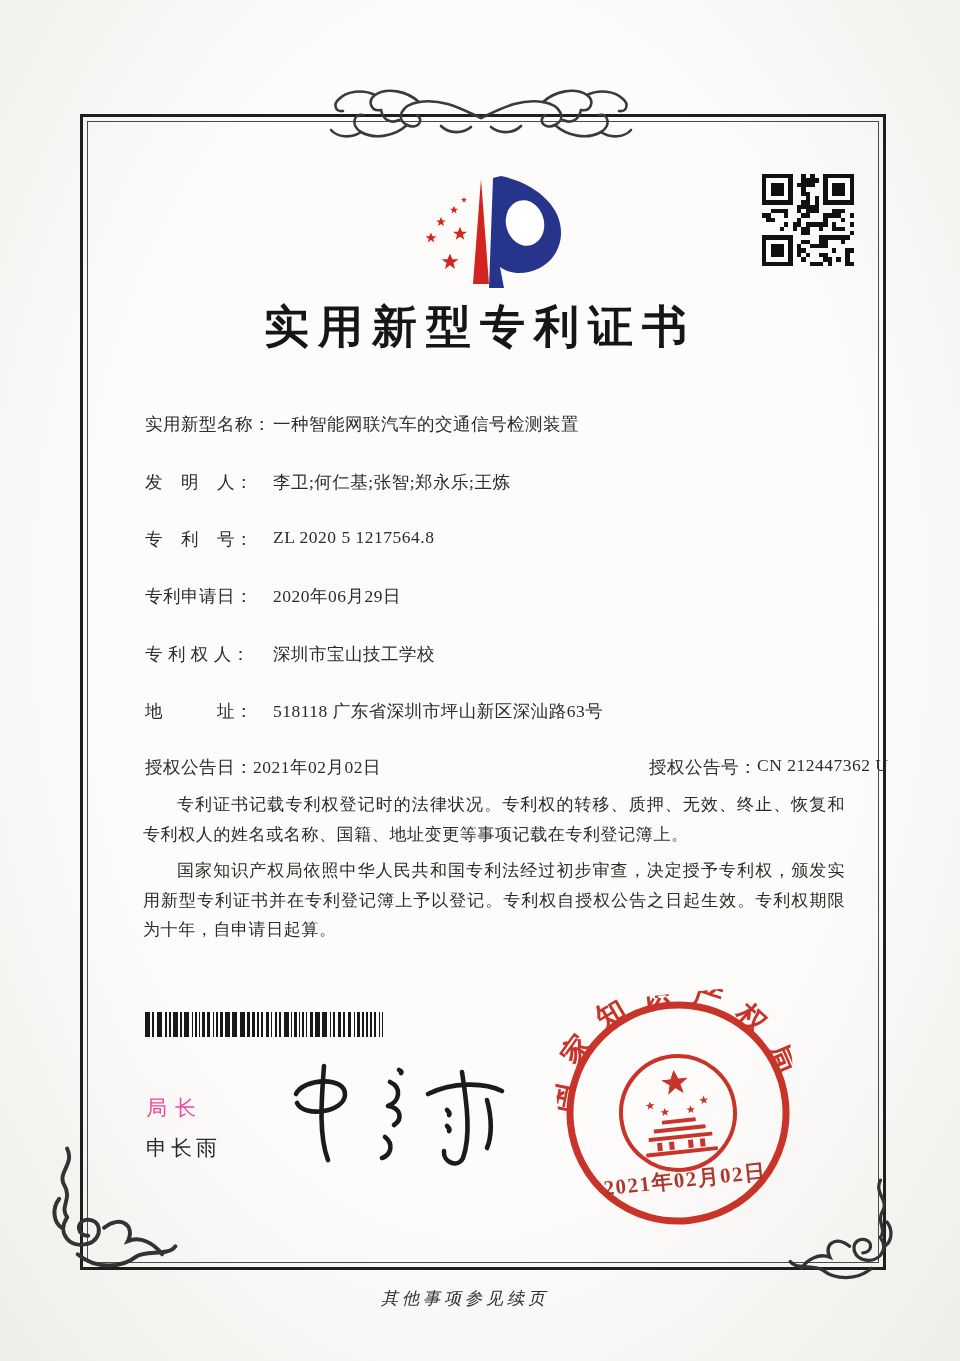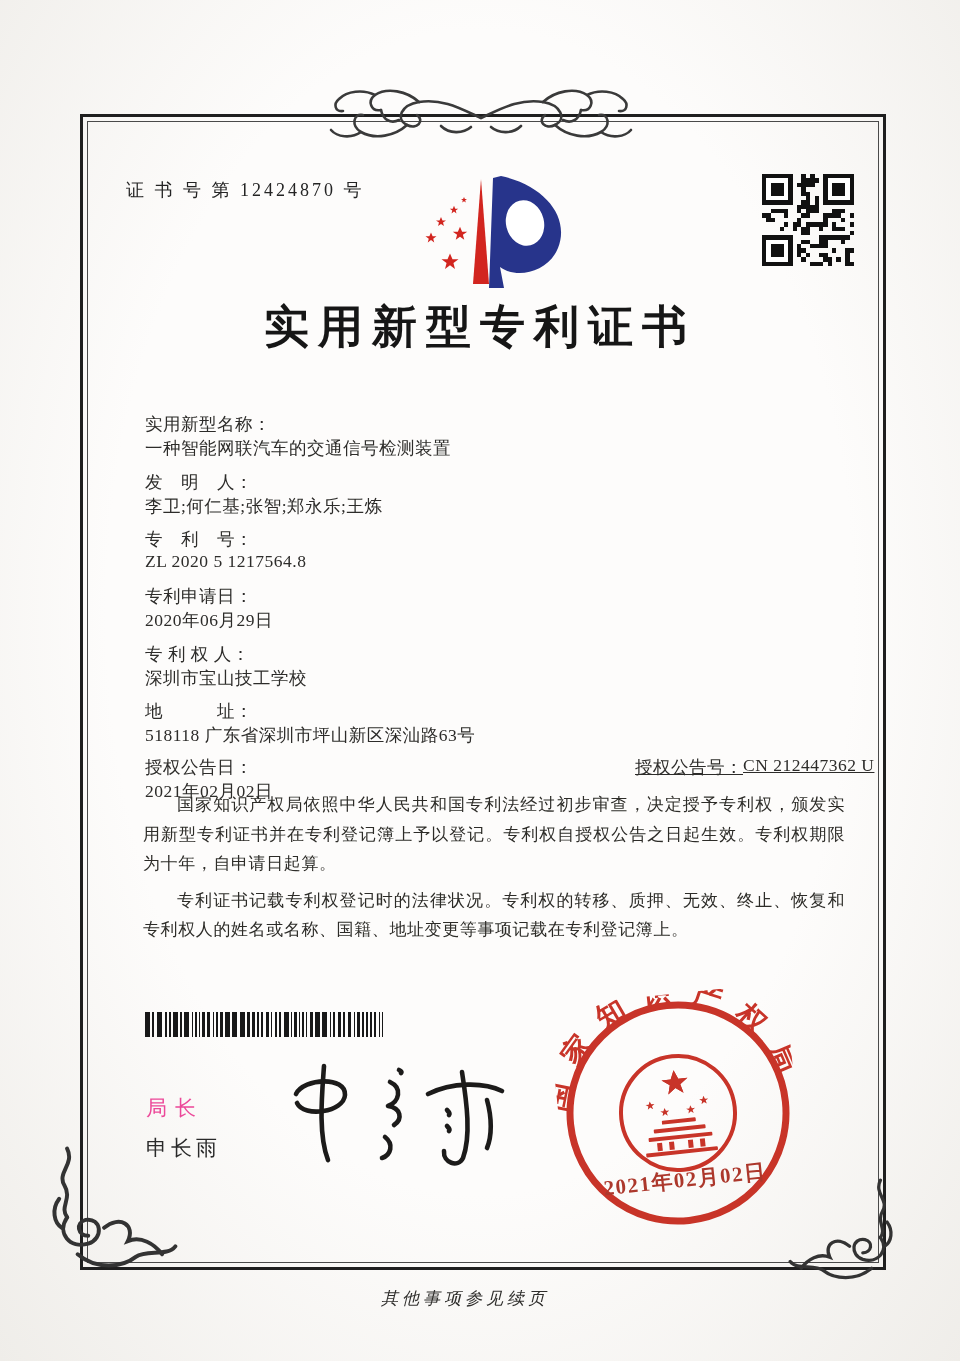--- a/index.html
+++ b/index.html
@@ -16,24 +16,24 @@
   .frame-inner{position:absolute;inset:4px;border:1px solid #4a4a4a;}
   .ornament{position:absolute;pointer-events:none;}
   
   .cert-no{position:absolute;left:126px;top:178px;font-size:18px;letter-spacing:3px;color:#242424;}
   .logo{position:absolute;left:398px;top:166px;width:175px;height:132px;}
   .qr{position:absolute;left:762px;top:174px;width:92px;height:92px;}
   .title{position:absolute;left:0;right:0;top:297px;text-align:center;
          font-size:45px;font-weight:700;letter-spacing:9px;color:#161616;}
   
   .field{position:absolute;left:145px;width:700px;font-size:17.5px;letter-spacing:.5px;
-         display:flex;white-space:nowrap;color:#2d2c2a;flex-direction:column;}
+         display:flex;white-space:nowrap;color:#2d2c2a;}
   .field .lbl{display:inline-block;min-width:128px;}
   .field .val{display:inline-block;}
-  .grant-no{position:absolute;left:490px;top:0;display:flex;text-decoration:underline;}
+  .grant-no{position:absolute;left:504px;top:0;display:flex;}
   
   .paras{position:absolute;left:143px;top:790px;width:702px;}
   .paras p{margin:0 0 7px 0;font-size:17px;line-height:29.5px;text-indent:2em;
            letter-spacing:.6px;text-align:justify;color:#2d2c28;}
   
   .barcode{position:absolute;left:145px;top:1012px;width:245px;height:25px;font-size:0;}
   .barcode span{display:inline-block;height:100%;background:#181818;vertical-align:top;}
   
   .signoff-title{position:absolute;left:146px;top:1094px;font-size:21px;letter-spacing:8px;color:#ec4899;}
   .signoff-name{position:absolute;left:146px;top:1134px;font-size:21px;letter-spacing:4px;color:#2a2a2a;}
@@ -74,21 +74,20 @@
       <path d="M16,54 C8,66 18,78 32,74 C44,70 42,54 30,56 C22,58 24,68 32,68"></path>
       <path d="M24,82 C38,94 58,92 68,84 C76,78 92,84 98,76"></path>
       <path d="M44,62 C56,52 68,60 62,72 C72,68 82,74 88,82"></path>
       <path d="M10,40 C4,48 6,58 12,62"></path>
     </g>
   </svg>
   <svg class="ornament" style="left:788px;top:1178px;" width="110" height="110" viewBox="0 0 100 100" transform="">
     <use href="#cfl" transform="translate(100,0) scale(-1,1)"></use>
   </svg>
 
-  <div class="cert-no">证 书 号 第 12424870 号</div>
 
   <svg class="logo" viewBox="0 0 175 132">
     <defs>
       <path id="star" d="M0,-10 L2.94,-3.09 10,-3.09 4.05,1.18 5.88,8.09 0,3.82 -5.88,8.09 -4.05,1.18 -10,-3.09 -2.94,-3.09 Z"></path>
     </defs>
 
     <polygon points="83,13 91,118 75,118" fill="#d2251f"></polygon>
 
     <path d="M95,12 L103,10 C148,20 172,52 160,82 C150,107 118,113 102,101 L106,122 L91,122 Z" fill="#27348b"></path>
     <ellipse cx="127" cy="57" rx="19" ry="23" fill="#ffffff" transform="rotate(-14 127 57)"></ellipse>
@@ -253,22 +252,22 @@
   <div class="field" style="top:755px">
     <span class="lbl" style="min-width:0">授权公告日：</span>
     <span class="val">2021年02月02日</span>
     <span class="grant-no">
       <span>授权公告号：</span>
       <span>CN 212447362 U</span>
     </span>
   </div>
 
   <div class="paras">
+    <p>专利证书记载专利权登记时的法律状况。专利权的转移、质押、无效、终止、恢复和专利权人的姓名或名称、国籍、地址变更等事项记载在专利登记簿上。</p>
     <p>国家知识产权局依照中华人民共和国专利法经过初步审查，决定授予专利权，颁发实用新型专利证书并在专利登记簿上予以登记。专利权自授权公告之日起生效。专利权期限为十年，自申请日起算。</p>
-    <p>专利证书记载专利权登记时的法律状况。专利权的转移、质押、无效、终止、恢复和专利权人的姓名或名称、国籍、地址变更等事项记载在专利登记簿上。</p>
   </div>
 
   <div class="barcode"><span style="width:5px;margin-right:2px"></span><span style="width:2px;margin-right:3px"></span><span style="width:5px;margin-right:3px"></span><span style="width:2px;margin-right:2px"></span><span style="width:2px;margin-right:2px"></span><span style="width:5px;margin-right:2px"></span><span style="width:2px;margin-right:2px"></span><span style="width:5px;margin-right:3px"></span><span style="width:1px;margin-right:2px"></span><span style="width:2px;margin-right:2px"></span><span style="width:1px;margin-right:2px"></span><span style="width:3px;margin-right:2px"></span><span style="width:3px;margin-right:3px"></span><span style="width:1px;margin-right:2px"></span><span style="width:2px;margin-right:2px"></span><span style="width:3px;margin-right:2px"></span><span style="width:5px;margin-right:2px"></span><span style="width:5px;margin-right:3px"></span><span style="width:5px;margin-right:2px"></span><span style="width:3px;margin-right:2px"></span><span style="width:3px;margin-right:2px"></span><span style="width:2px;margin-right:2px"></span><span style="width:2px;margin-right:3px"></span><span style="width:3px;margin-right:2px"></span><span style="width:1px;margin-right:3px"></span><span style="width:2px;margin-right:2px"></span><span style="width:2px;margin-right:3px"></span><span style="width:5px;margin-right:2px"></span><span style="width:1px;margin-right:2px"></span><span style="width:3px;margin-right:2px"></span><span style="width:1px;margin-right:2px"></span><span style="width:2px;margin-right:2px"></span><span style="width:1px;margin-right:3px"></span><span style="width:3px;margin-right:2px"></span><span style="width:5px;margin-right:2px"></span><span style="width:5px;margin-right:3px"></span><span style="width:1px;margin-right:2px"></span><span style="width:2px;margin-right:3px"></span><span style="width:3px;margin-right:2px"></span><span style="width:2px;margin-right:3px"></span><span style="width:3px;margin-right:3px"></span><span style="width:1px;margin-right:2px"></span><span style="width:3px;margin-right:2px"></span><span style="width:2px;margin-right:2px"></span><span style="width:2px;margin-right:2px"></span><span style="width:2px;margin-right:2px"></span><span style="width:2px;margin-right:3px"></span><span style="width:1px;margin-right:2px"></span><span style="width:1px;margin-right:2px"></span></div>
 
   <div class="signoff-title">局长</div>
   <div class="signoff-name">申长雨</div>
 
   <svg class="signature" viewBox="0 0 245 120">
     <g fill="none" stroke="#1c1b1a" stroke-width="4.6" stroke-linecap="round" stroke-linejoin="round">
       <path d="M52,8 C50,36 46,76 56,102"></path>

